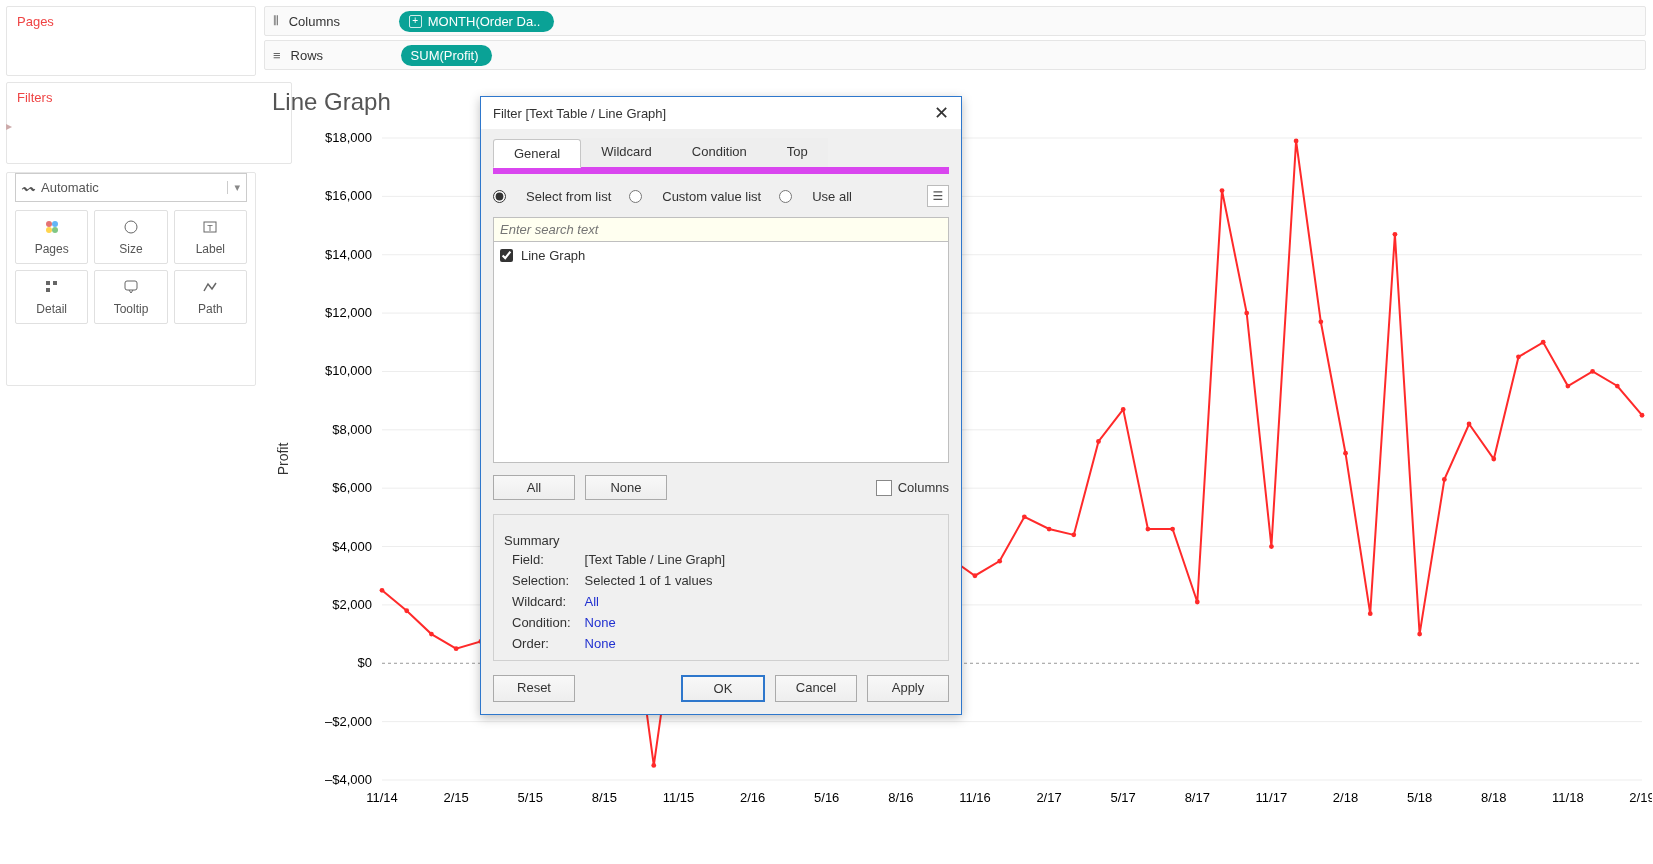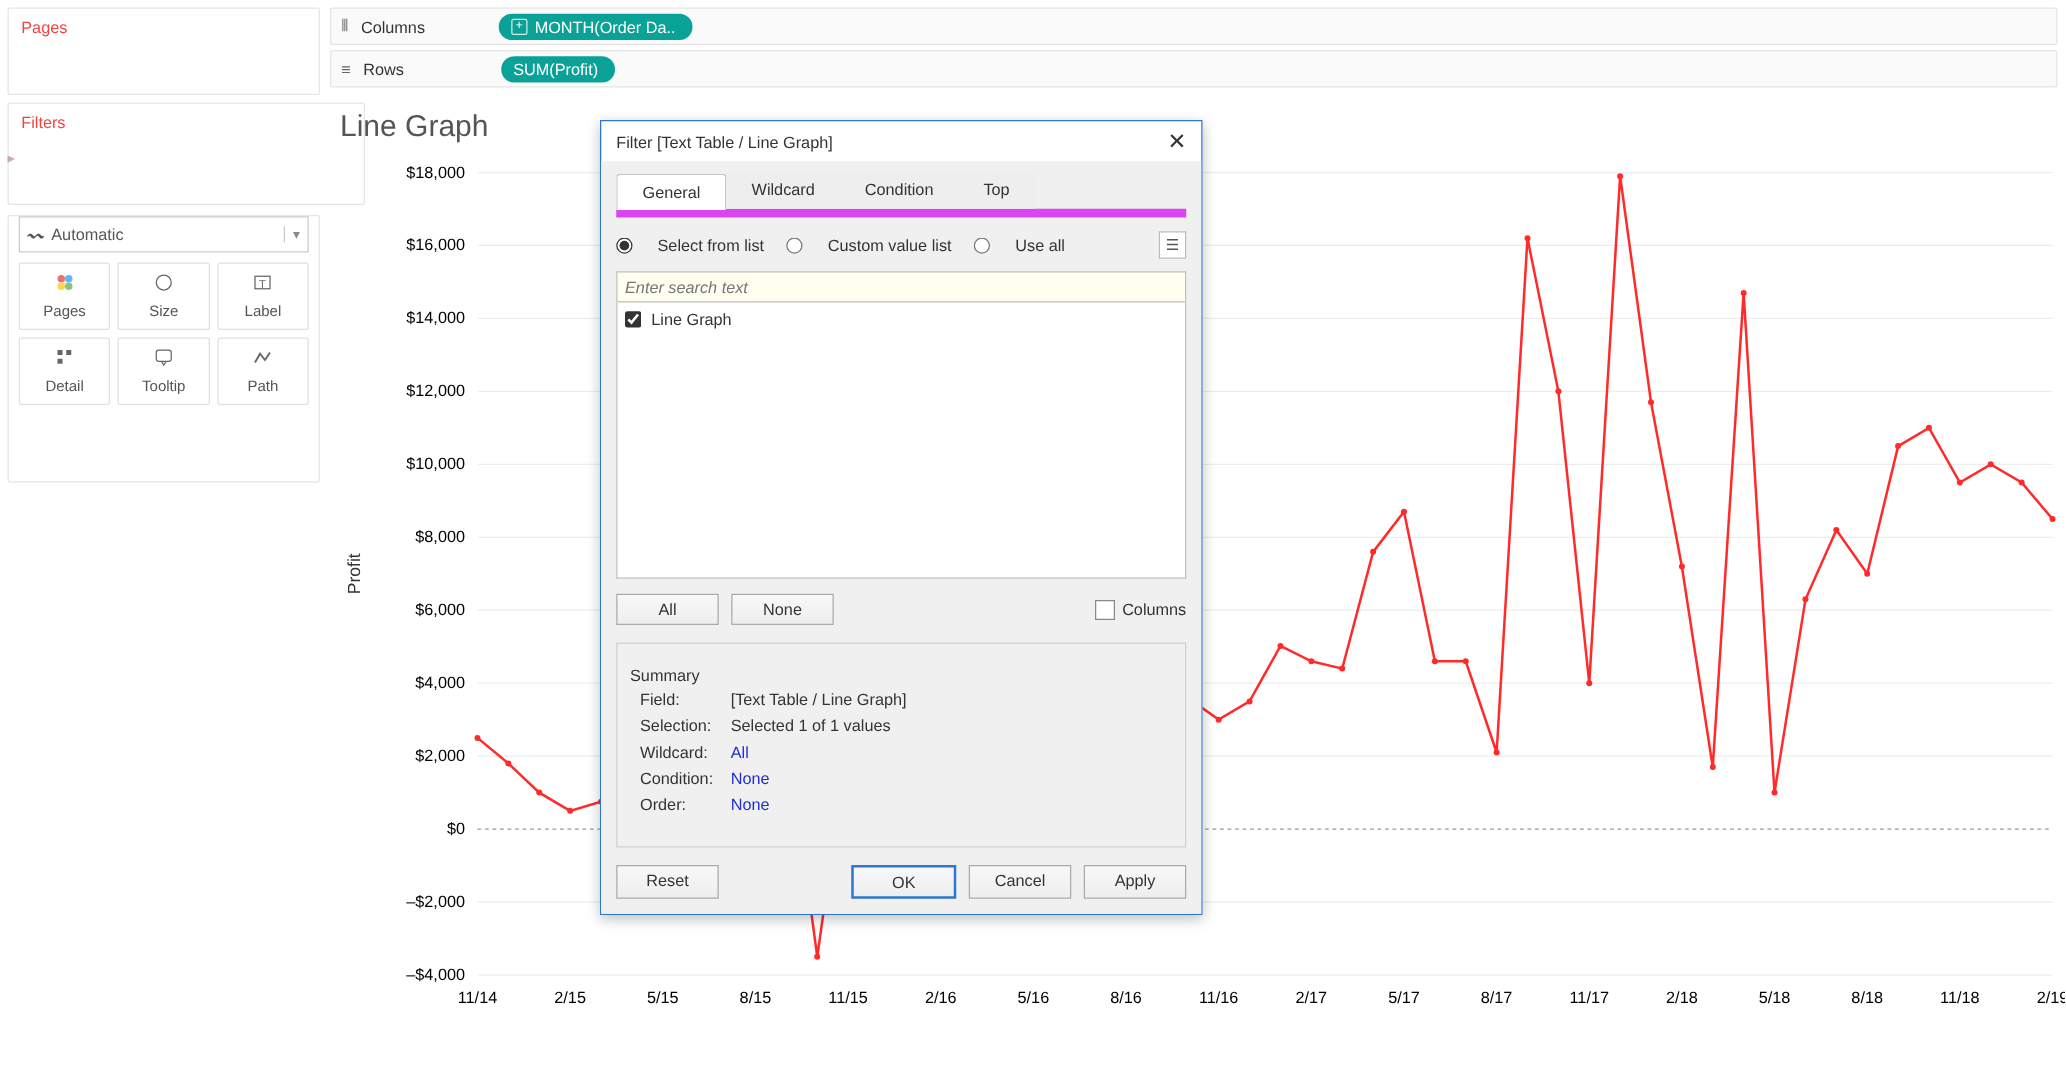--- a/index.html
+++ b/index.html
@@ -36,21 +36,21 @@
 .radio-row label{display:flex;align-items:center;gap:20px;margin-right:12px;font-size:13px}
 .list-icon{margin-left:auto;width:20px;height:20px;border:1px solid #bbb;display:flex;align-items:center;justify-content:center;font-size:12px;color:#555;background:#fff}
 .searchbox{width:100%;box-sizing:border-box;border:1px solid #bfbfbf;background:#fffff0;padding:4px 6px;font-size:13px;color:#888;font-style:italic}
 .listbox{border:1px solid #bfbfbf;border-top:none;background:#fff;height:208px;padding:6px}
 .listbox label{display:flex;align-items:center;gap:8px;font-size:13px}
 .btn-row{display:flex;align-items:center;margin-top:12px;gap:10px}
 .btn{border:1px solid #aaa;background:linear-gradient(#f8f8f8,#eee);padding:4px 0;font-size:13px;min-width:80px;text-align:center;cursor:pointer}
 .btn.primary{border:2px solid #2e77cc}
 .chk{display:flex;align-items:center;gap:6px;margin-left:auto}
 .chk .box{width:14px;height:14px;border:1px solid #888;background:#fff}
-.summary{border:1px solid #d0d0d0;margin-top:14px;padding:18px 10px 22px;position:relative;font-size:13px}
+.summary{border:1px solid #d0d0d0;margin-top:14px;padding:18px 10px 5px;position:relative;font-size:13px}
 .summary table td{padding:2px 6px;vertical-align:top}
 .summary .lbl{color:#333}
 .summary .val{color:#2030d0}
 .bottom-row{display:flex;margin-top:14px;gap:10px}
 .bottom-row .spacer{flex:1}
 input[type=radio],input[type=checkbox]{margin:0;accent-color:#333}
 </style>
 </head>
 <body>
 <div class="container">

